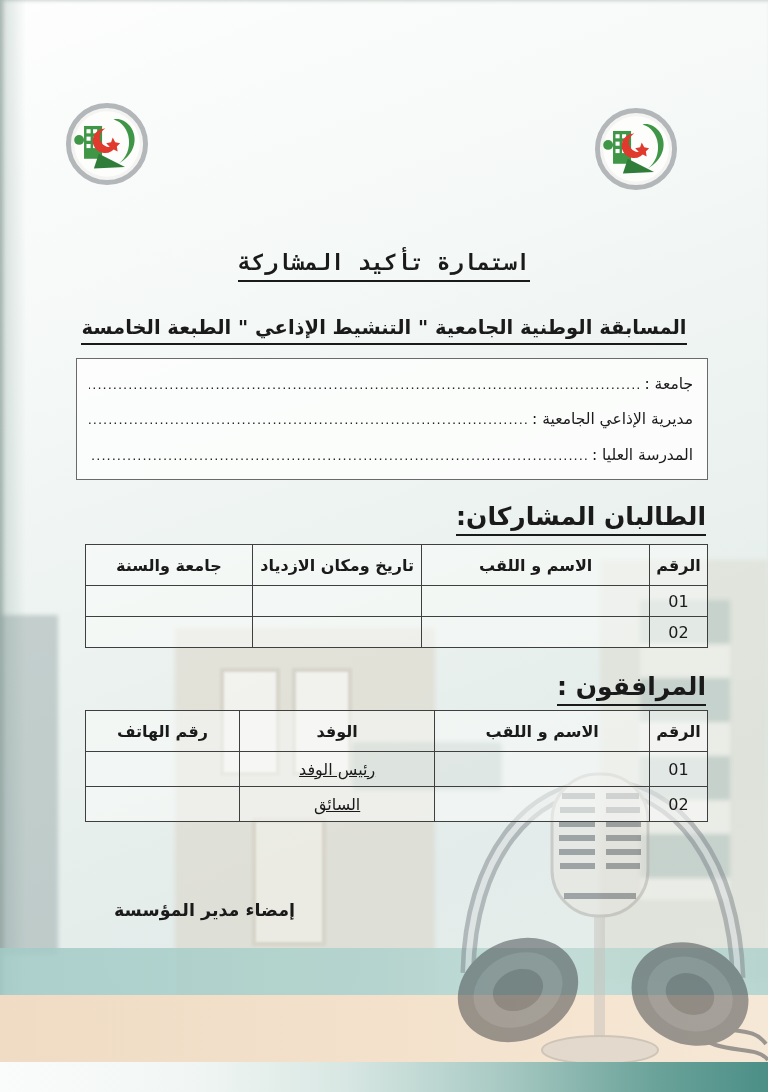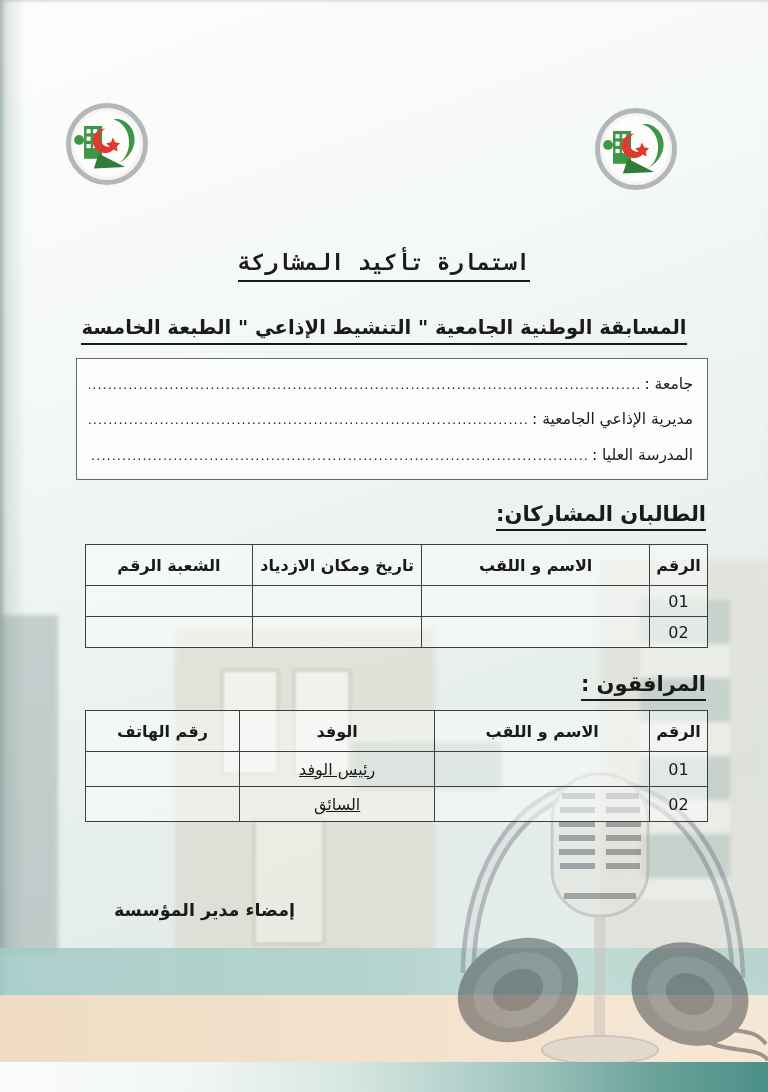--- a/index.html
+++ b/index.html
@@ -58,21 +58,21 @@
   
   .info-box{position:absolute;left:76px;top:358px;width:632px;height:122px;
     background:rgba(252,253,252,.92);border:1.6px solid #6a6a6a;
     box-sizing:border-box;padding:8px 14px 6px 12px;
     display:flex;flex-direction:column;justify-content:space-around;}
   .field-row{display:flex;align-items:baseline;font-size:15.5px;line-height:22px;}
   .field-label{white-space:nowrap;font-weight:500;}
   .field-dots{flex:1;overflow:hidden;white-space:nowrap;letter-spacing:1px;color:#222;
     font-size:13px;margin-right:3px;}
   
-  .section-heading{position:absolute;right:62px;font-weight:bold;font-size:21px;}
+  .section-heading{position:absolute;right:62px;font-weight:bold;font-size:25px;}
   .section-heading span{display:inline-block;border-bottom:2px solid #1a1a1a;padding-bottom:3px;}
   .heading-students{top:502px;}
   .heading-companions{top:672px;}
   
   table.form-table{position:absolute;left:85px;width:623px;border-collapse:collapse;
     background:rgba(250,251,250,.55);}
   #students-table{top:544px;}
   #companions-table{top:710px;}
   .form-table th,.form-table td{border:1.4px solid #3f3f3f;text-align:center;
     font-size:16px;padding:0 4px;}
@@ -209,21 +209,21 @@
         <col style="width:58px">
         <col style="width:228px">
         <col style="width:170px">
         <col style="width:167px">
       </colgroup>
     <tbody>
         <tr>
       <th>الرقم</th>
       <th>الاسم و اللقب</th>
       <th>تاريخ ومكان الازدياد</th>
-      <th>الشعبة الرقم</th>
+      <th>جامعة والسنة</th>
     </tr>
     <tr>
       <td class="num-cell">01</td>
       <td></td>
       <td></td>
       <td></td>
     </tr>
     <tr>
       <td class="num-cell">02</td>
       <td></td>

